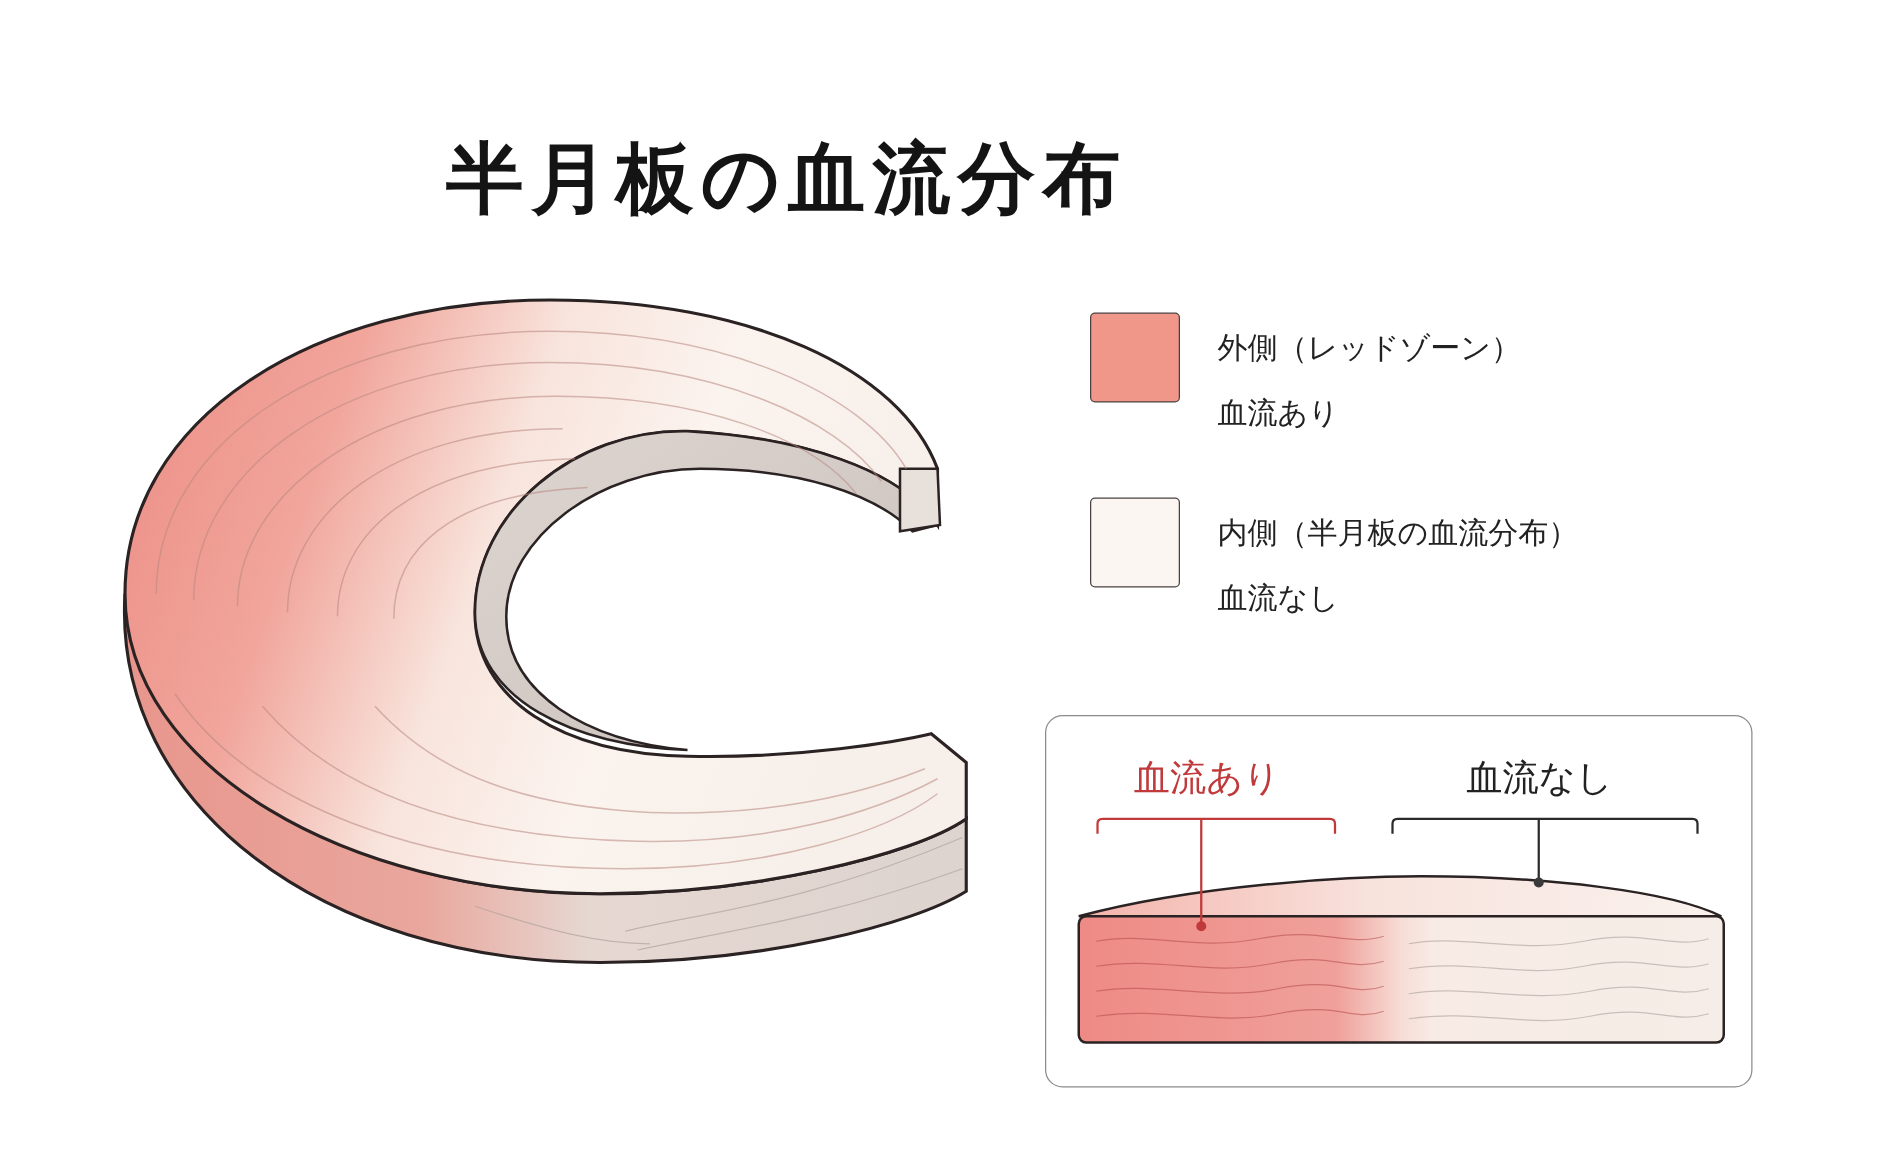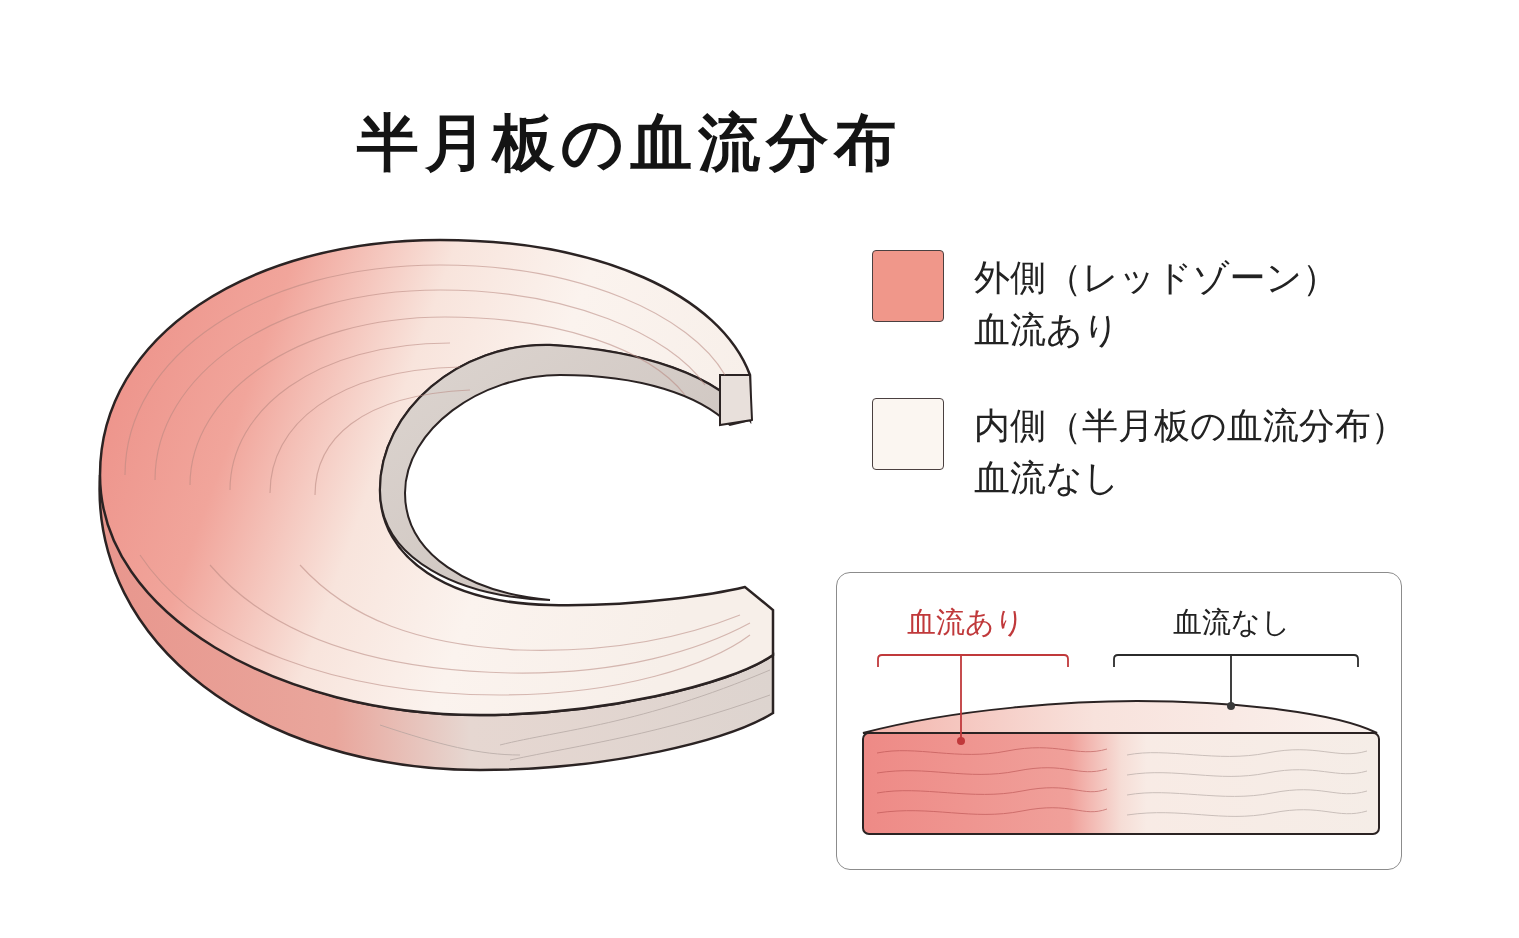--- a/index.html
+++ b/index.html
@@ -10,21 +10,21 @@
   .title {
     position:absolute; left:0; top:56px; width:1259px; text-align:center;
     font-size:62px; font-weight:bold; letter-spacing:6px; color:#141414;margin-top:45px;
   }
   .meniscus { position:absolute; left:80px; top:225px; width:720px; height:560px; }
   .legend-item { position:absolute; left:872px; }
   .swatch {
     position:absolute; left:0; top:0; width:72px; height:72px;
     border:1.5px solid #4a4040; border-radius:4px; box-sizing:border-box;
   }
-  .legend-text { position:absolute; left:102px; top:2px; font-size:36px; line-height:52px; white-space:nowrap; color:#222; }
+  .legend-text { position:absolute; left:102px; top:2px; font-size:24px; line-height:52px; white-space:nowrap; color:#222; }
   .legend-text div { height:52px; }
   .crosssec-box {
     position:absolute; left:836px; top:572px; width:566px; height:298px;
     border:1.5px solid #8c8c8c; border-radius:14px; box-sizing:border-box; background:#fff;
   }
   .cs-label { position:absolute; font-size:29px; white-space:nowrap; }
   .cs-svg { position:absolute; left:0; top:0; }
 </style>
 </head>
 <body>

